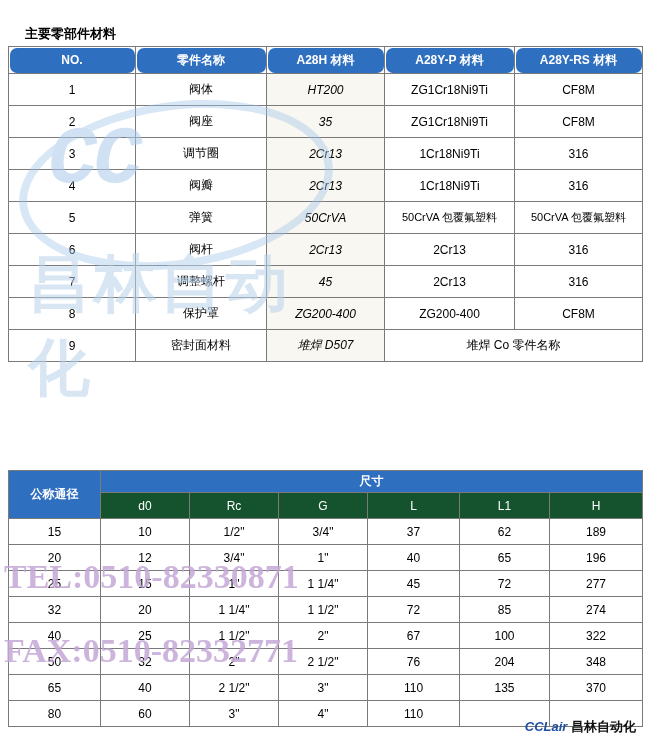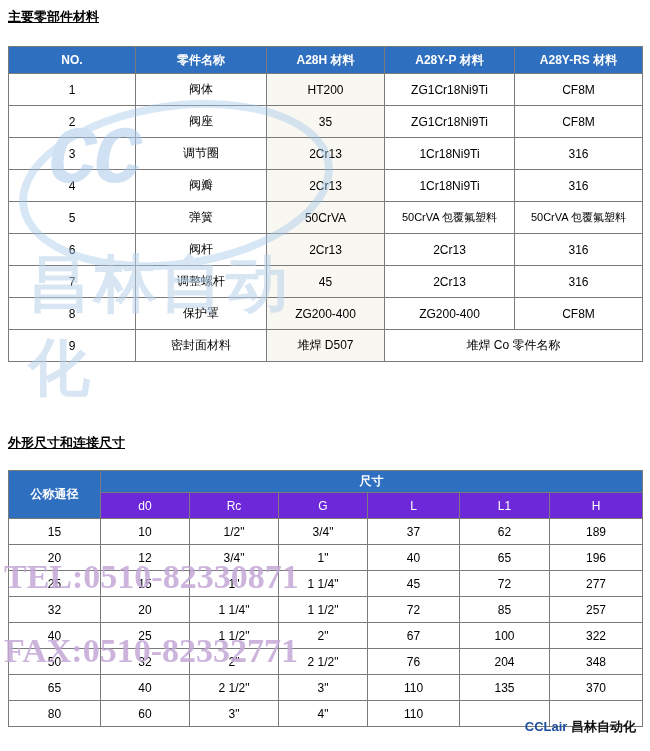--- a/index.html
+++ b/index.html
@@ -78,22 +78,21 @@
     white-space: nowrap;
   }
   .wm-tel { top: 558px; }
   .wm-fax { top: 632px; }
 
   
   .section-title {
     font-weight: bold;
     font-size: 13px;
     color: #000;
-    margin: 0;
-    text-decoration: underline;
+    margin: 17px;
   }
   #title1 { position: absolute; left: 8px; top: 8px; }
   #title2 { position: absolute; left: 8px; top: 434px; }
 
   
   table {
     border-collapse: collapse;
     table-layout: fixed;
   }
   table.tbl {
@@ -108,36 +107,36 @@
     padding: 0;
     background-clip: padding-box;
   }
   .hdr {
     background: #2f6fbf;
     color: #ffffff;
     font-weight: bold;
     font-size: 12px;
   }
   .hdr-sub {
-    background: #6d28d9;
+    background: #14532d;
     color: #ffffff;
     font-weight: normal;
     font-size: 12px;
   }
   .cell-white { background: rgba(255,255,255,0); }
-  .cell-tint { background: rgba(244,240,229,0.55); }
+  .cell-tint { background: rgba(244,240,229,0.55); font-style: italic; }
 
   
   #table1 {
     left: 8px;
     top: 46px;
     width: 634px;
   }
   #table1 td { height: 31px; }
-  #table1 .hdr { height: 26px; }
+  #table1 .hdr { height: 26px; border-radius: 8px; }
 
   
   #table2 {
     left: 8px;
     top: 470px;
     width: 634px;
   }
   #table2 td { height: 25px; }
   #table2 .hdr { height: 21px; }
 
@@ -145,21 +144,21 @@
   #footer-brand {
     position: absolute;
     right: 14px;
     top: 718px;
     font-size: 13px;
     font-weight: bold;
     color: #111;
     z-index: 20;
     white-space: nowrap;
   }
-  #footer-brand .blue { color: #1f4fa0; }
+  #footer-brand .blue { color: #1f4fa0; font-style: italic; }
 </style>
 </head>
 <body>
 
 <div class="page">
 
   <div class="watermark wm-logo">
     <div class="wm-ellipse"></div>
     <div class="wm-cc">CC</div>
     <div class="wm-cn">昌林自动化</div>
@@ -244,21 +243,20 @@
       </tr>
       <tr>
         <td class="cell-white">9</td>
         <td class="cell-white">密封面材料</td>
         <td class="cell-tint">堆焊 D507</td>
         <td class="cell-white" colspan="2">堆焊 Co 零件名称</td>
       </tr>
     </tbody>
   </table>
 
-  <div id="title2" class="section-title">外形尺寸和连接尺寸</div>
 
   <table id="table2" class="tbl">
     <colgroup>
       <col style="width:92px">
       <col style="width:89px">
       <col style="width:89px">
       <col style="width:89px">
       <col style="width:92px">
       <col style="width:90px">
       <col style="width:93px">
@@ -304,21 +302,21 @@
         <td class="cell-white">72</td>
         <td class="cell-white">277</td>
       </tr>
       <tr>
         <td class="cell-white">32</td>
         <td class="cell-white">20</td>
         <td class="cell-white">1 1/4"</td>
         <td class="cell-white">1 1/2"</td>
         <td class="cell-white">72</td>
         <td class="cell-white">85</td>
-        <td class="cell-white">257</td>
+        <td class="cell-white">274</td>
       </tr>
       <tr>
         <td class="cell-white">40</td>
         <td class="cell-white">25</td>
         <td class="cell-white">1 1/2"</td>
         <td class="cell-white">2"</td>
         <td class="cell-white">67</td>
         <td class="cell-white">100</td>
         <td class="cell-white">322</td>
       </tr>

